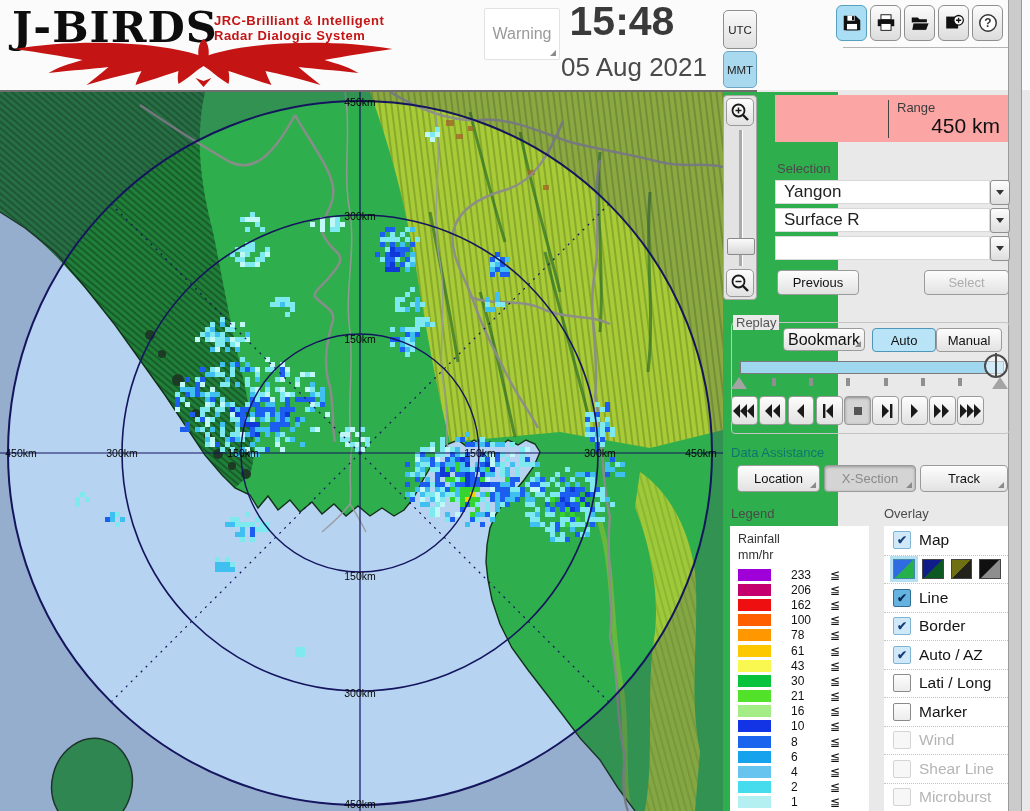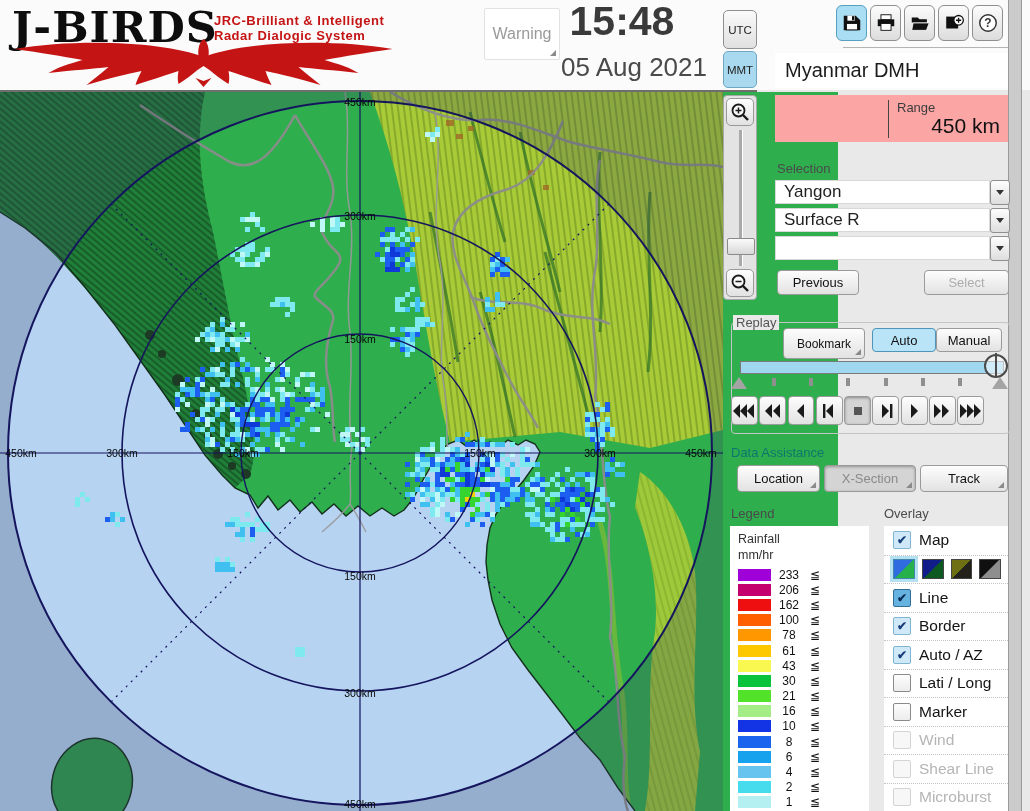--- a/index.html
+++ b/index.html
@@ -87,21 +87,21 @@
           background:linear-gradient(#fdfdfd,#e2e2e2);display:flex;align-items:center;justify-content:center;}
   .da-btn.pressed{background:#d4d4d4;box-shadow:inset 0 1px 3px rgba(0,0,0,.3);color:#8a8a8a;}
   .legend-title{position:absolute;left:731px;top:506px;font-size:13px;color:#4a4a4a;}
   .overlay-title{position:absolute;left:884px;top:506px;font-size:13px;color:#4a4a4a;}
   .legend-box{position:absolute;left:730px;top:526px;width:139px;height:285px;background:#fff;overflow:hidden;}
   .lg-quantity{position:absolute;left:8px;top:6px;font-size:12.5px;color:#333;}
   .lg-unit{position:absolute;left:8px;top:22px;font-size:12.5px;color:#333;}
   .lg-rows{position:absolute;left:0;top:41px;width:139px;}
   .lg-row{display:flex;align-items:center;height:15.2px;padding-left:8px;}
   .lg-swatch{width:33px;height:12px;}
-  .lg-value{width:36px;text-align:center;font-size:12px;color:#111;}
+  .lg-value{width:36px;text-align:left;font-size:12px;color:#111;margin-left:20px;}
   .lg-leq{margin-left:3px;font-size:12px;color:#111;}
   .overlay-box{position:absolute;left:884px;top:526px;width:124px;height:285px;background:#fff;overflow:hidden;}
   .ov-row{display:flex;align-items:center;height:28.5px;padding-left:9px;box-sizing:border-box;}
   .ov-row + .ov-row{border-top:1px dotted #c4c4c4;}
   .ov-label{font-size:15.5px;color:#141414;margin-left:8px;white-space:nowrap;}
   .ov-row.disabled .ov-label{color:#b5b5b5;}
   .cb{width:16px;height:16px;border:1px solid #8a8a8a;border-radius:2px;flex:none;
       background:linear-gradient(#fdfdfd,#ececec);display:flex;align-items:center;justify-content:center;
       font-size:12px;font-weight:bold;color:#173d7a;}
   .cb.checked{background:#cfe9f8;border-color:#7fb4d2;}
@@ -163,21 +163,20 @@
           </svg>
         </button>
         <button class="tbtn">
           <svg width="22" height="22" viewBox="0 0 24 24">
             <circle cx="12" cy="12" r="9" fill="#fff" stroke="#333" stroke-width="1.6"></circle>
             <text x="12" y="16.5" text-anchor="middle" font-size="13" font-weight="bold" fill="#333" font-family="Liberation Sans,sans-serif">?</text>
           </svg>
         </button>
       </div>
     <div class="tb-divider"></div>
-    <div class="station-box">Myanmar DMH</div>
   </div>
   <div class="collapse-arrow"></div>
   <div class="splitter"></div>
   <div class="map-topline"></div>
 
   <div class="map-wrap">
     <svg id="mapsvg" width="723" height="719" viewBox="0 0 723 719">
       <defs>
         <pattern id="pRidgeDark" width="7" height="5" patternUnits="userSpaceOnUse" patternTransform="rotate(40)">
           <path d="M0,2.5 H7" stroke="#0c2e14" stroke-width="1.7" opacity="0.55"></path>
@@ -1792,21 +1791,21 @@
   <div class="dd-field" style="top:208px;">Surface R</div>
   <div class="dd-btn" style="top:208px;"></div>
   <div class="dd-field" style="top:236px;"></div>
   <div class="dd-btn" style="top:236px;"></div>
 
   <button class="pbtn" style="left:777px;top:270px;width:82px;height:25px;">Previous</button>
   <button class="pbtn disabled" style="left:924px;top:270px;width:85px;height:25px;">Select</button>
 
   <div class="replay-frame"></div>
   <div class="replay-label">Replay</div>
-  <button class="pbtn cornered" style="left:783px;top:328px;width:82px;height:31px;font-size:12px;">Bookmark</button>
+  <button class="pbtn cornered" style="left:783px;top:328px;width:82px;height:23px;font-size:16px;">Bookmark</button>
   <button class="pbtn mode-btn mode-active" style="left:872px;top:328px;width:64px;height:24px;">Auto</button>
   <button class="pbtn mode-btn" style="left:936px;top:328px;width:66px;height:24px;">Manual</button>
   <div class="slider-track"></div>
   <div class="slider-thumb"></div>
   <div id="ticks">
       <div class="tick" style="left: 772px;"></div>
       <div class="tick" style="left: 809px;"></div>
       <div class="tick" style="left: 846px;"></div>
       <div class="tick" style="left: 884px;"></div>
       <div class="tick" style="left: 921px;"></div>

